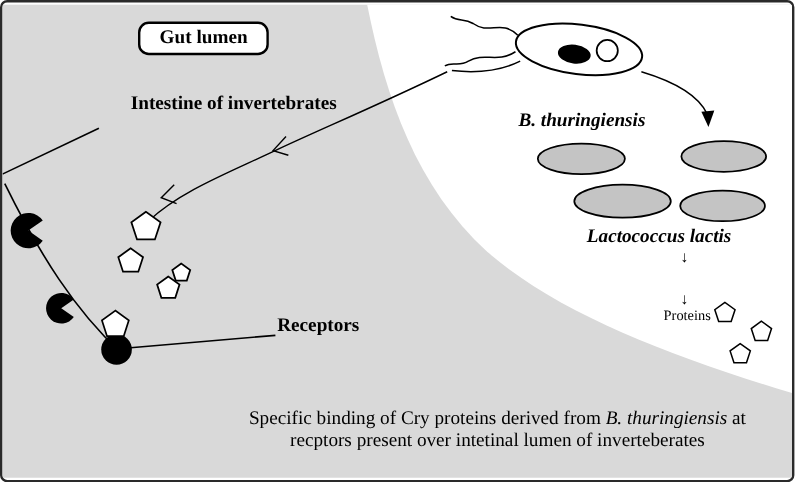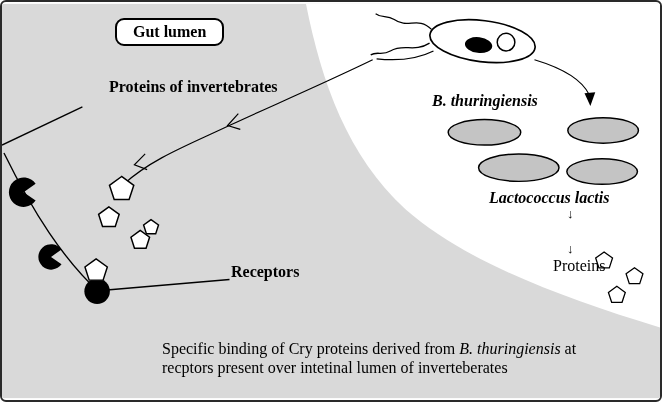--- a/index.html
+++ b/index.html
@@ -11,23 +11,23 @@
   #diagram-svg{position:absolute;left:0;top:0;width:100%;height:100%;}
   .lbl{position:absolute;white-space:nowrap;line-height:1.1;}
   .bold{font-weight:bold;}
   .ital{font-style:italic;}
   .gutbox{
     position:absolute;left:113px;top:16px;background:#fff;border:2.5px solid #000;
     border-radius:9px;padding:3px 16px;font-weight:bold;font-size:16px;
   }
   .t16{font-size:16px;}
   .t13{font-size:13px;}
-  .t12{font-size:16px;}
+  .t12{font-size:12px;}
   .caption{
-    position:absolute;left:160px;top:337px;width:505px;
+    position:absolute;left:160px;top:337px;width:505px;text-align:center;
     font-size:16px;line-height:19px;
   }
 </style>
 </head>
 <body>
 
 <div id="stage">
 
   <svg id="diagram-svg" viewBox="0 0 671 402">
 
@@ -76,21 +76,21 @@
 
     <g stroke="#000" stroke-width="1.3" fill="#ffffff">
       <polygon points="614,253 605.4,259.2 608.7,269.3 619.3,269.3 622.6,259.2"></polygon>
       <polygon points="645,269 636.4,275.2 639.7,285.3 650.3,285.3 653.6,275.2"></polygon>
       <polygon points="627,288 618.4,294.2 621.7,304.3 632.3,304.3 635.6,294.2"></polygon>
     </g>
   </svg>
 
   <div class="gutbox">Gut lumen</div>
 
-  <div class="lbl bold t16" style="left:107px;top:76px;">Proteins of invertebrates</div>
+  <div class="lbl bold t16" style="left:107px;top:76px;">Intestine of invertebrates</div>
 
 
 
   <div class="lbl bold t16" style="left:229px;top:261px;">Receptors</div>
 
   <div class="lbl bold ital t16" style="left:430px;top:90px;">B. thuringiensis</div>
 
   <div class="lbl bold ital t16" style="left:487px;top:187px;">Lactococcus lactis</div>
 
   <div class="lbl t13" style="left:565px;top:205px;">↓</div>

